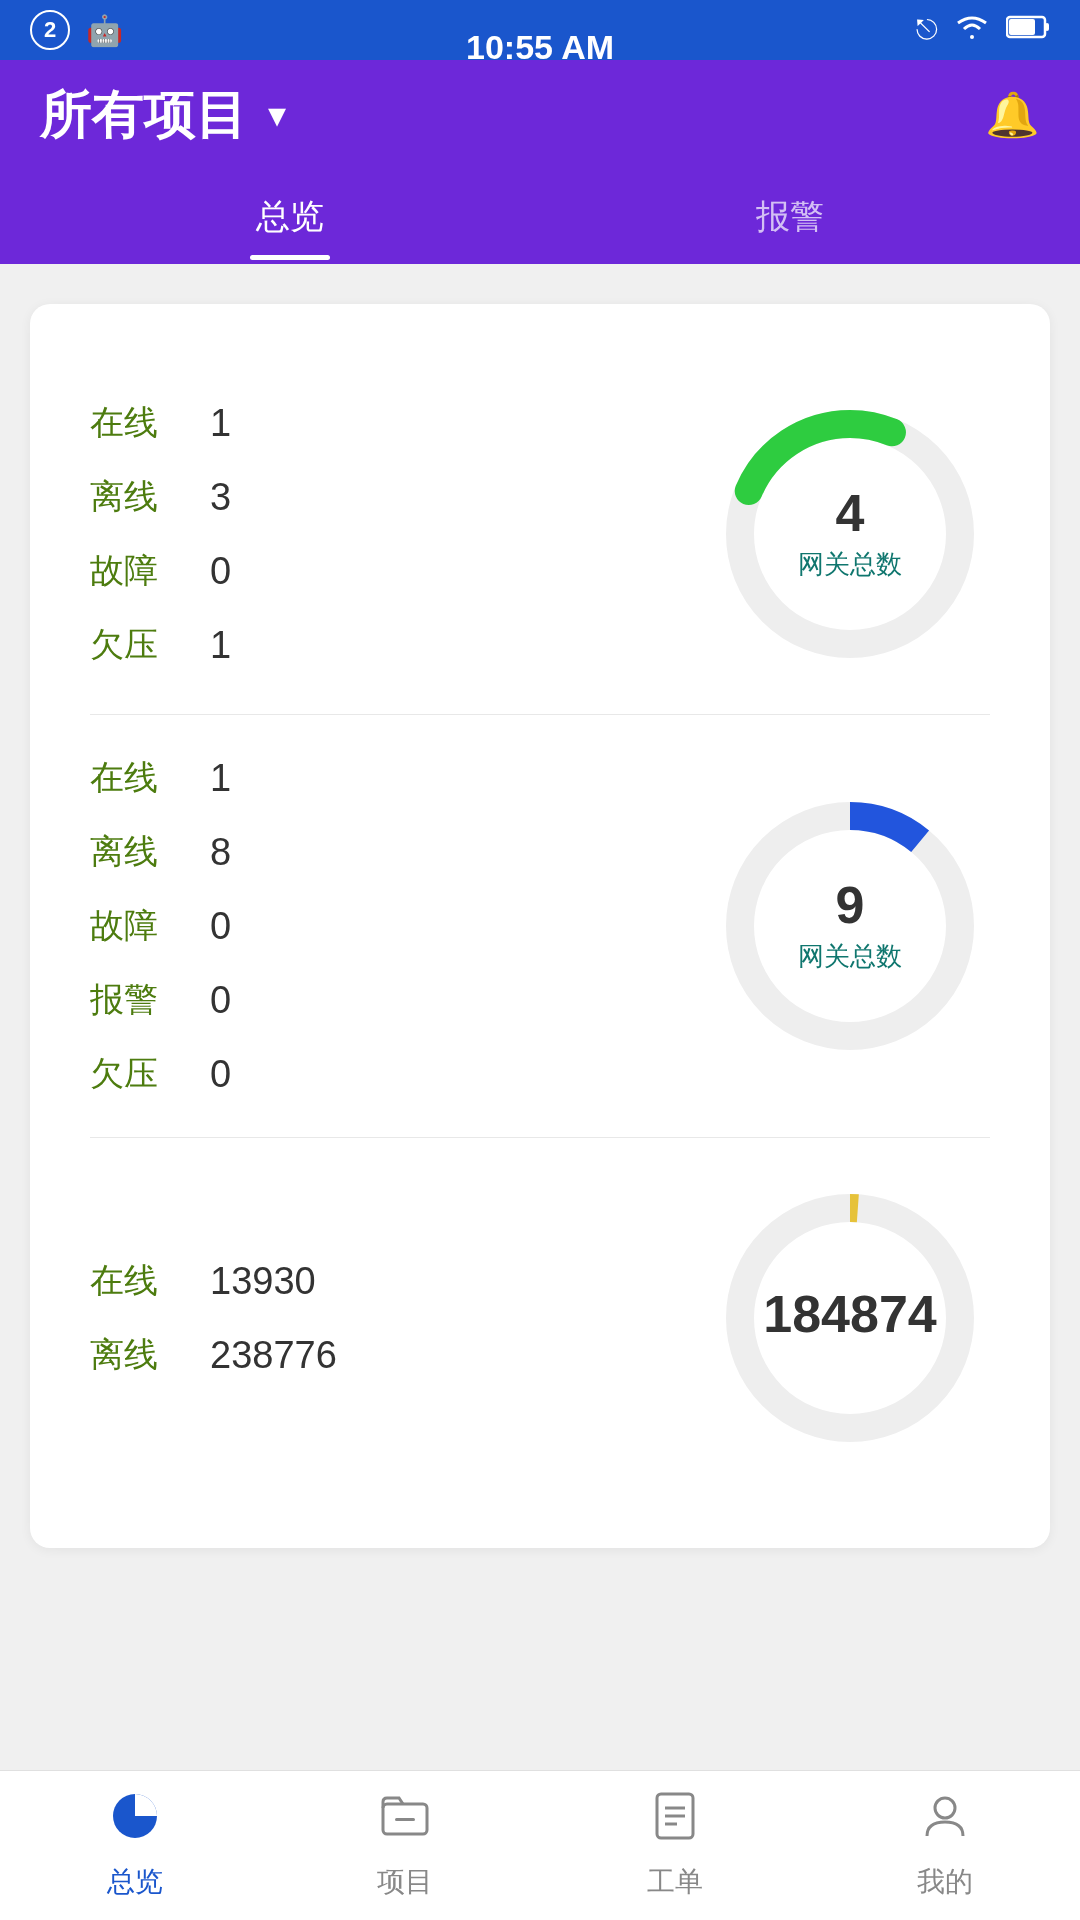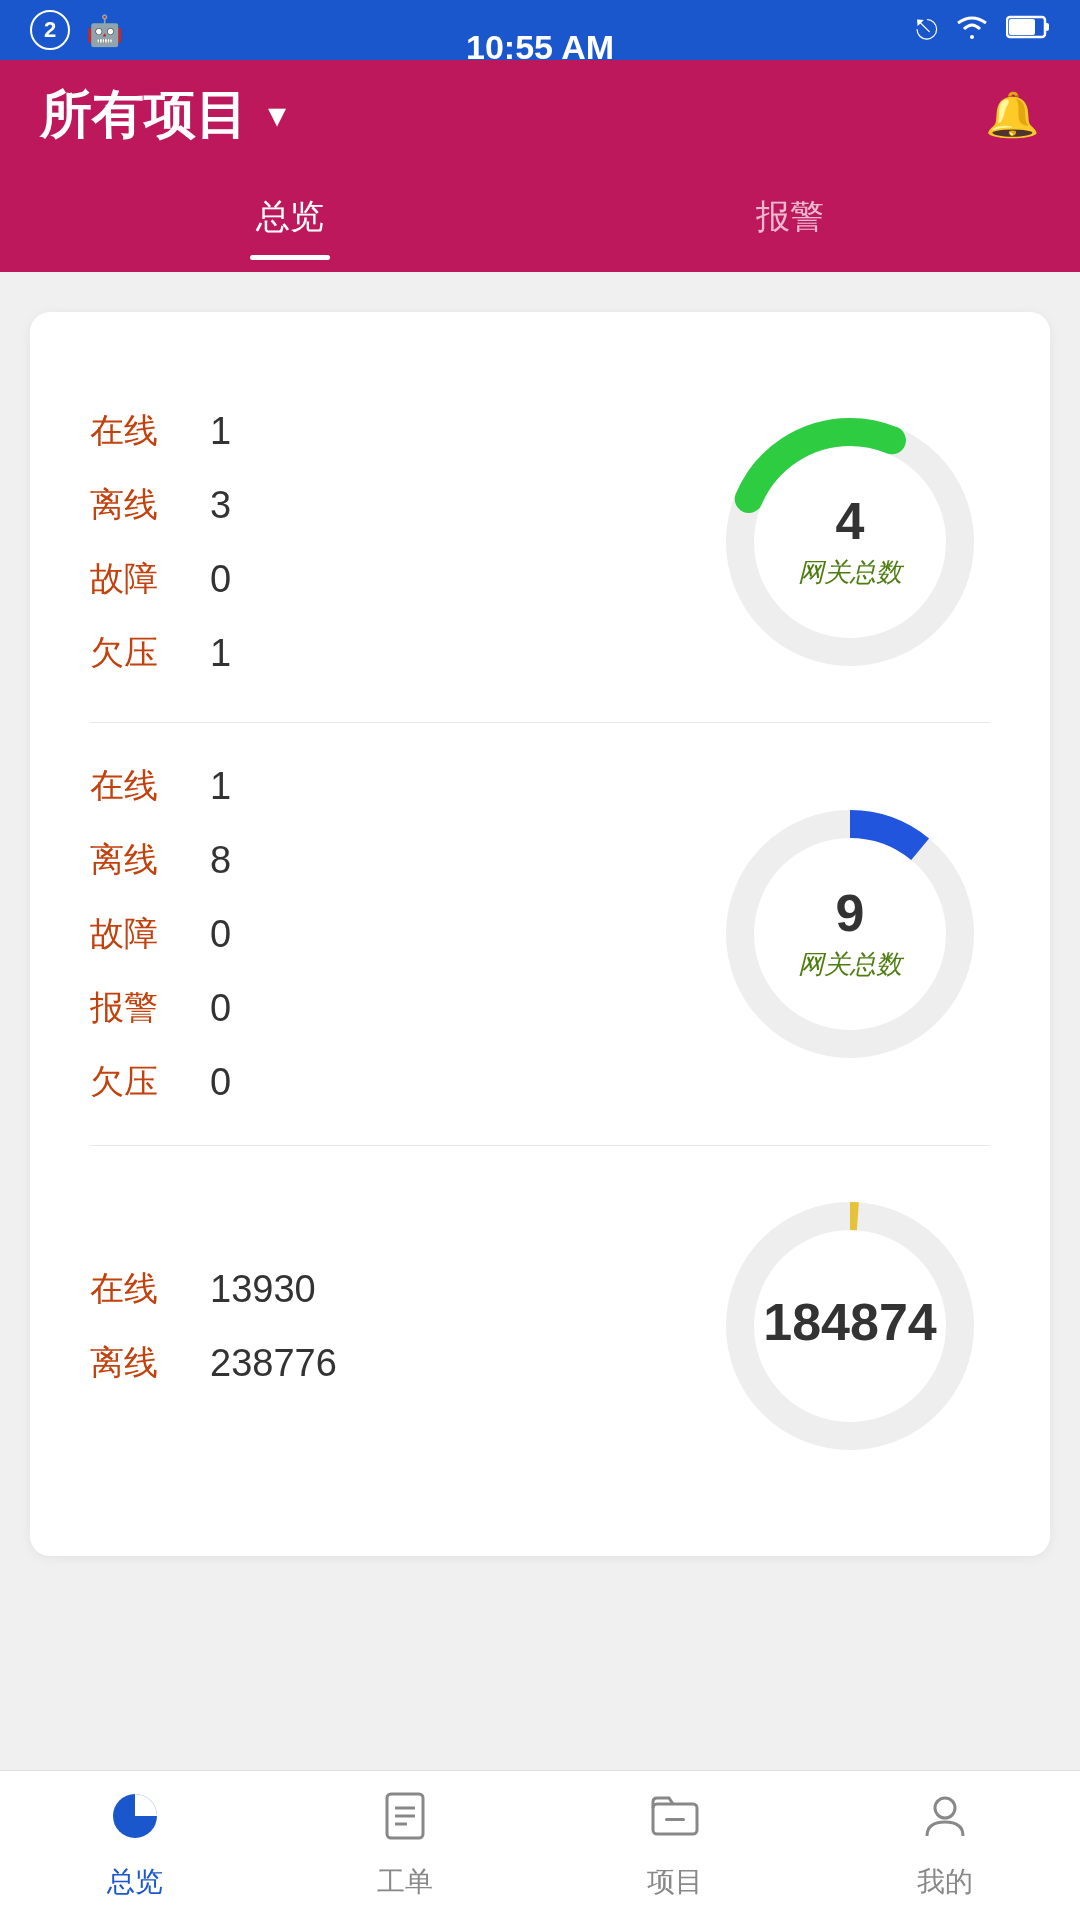--- a/index.html
+++ b/index.html
@@ -50,22 +50,22 @@
     .status-right {
       display: flex;
       align-items: center;
       gap: 16px;
     }
     .status-icon { font-size: 28px; }
 
     
     .header {
       width: 100%;
-      background: #be185d;
-      padding: 20px 40px 12px 40px;
+      background: #6d28d9;
+      padding: 20px 40px 4px 40px;
     }
     .header-title-row {
       display: flex;
       align-items: center;
       justify-content: space-between;
       padding-bottom: 24px;
     }
     .header-title-group {
       display: flex;
       align-items: center;
@@ -146,21 +146,21 @@
       flex-direction: column;
       gap: 28px;
     }
     .stat-row {
       display: flex;
       align-items: center;
       gap: 40px;
     }
     .stat-label {
       font-size: 34px;
-      color: #c2410c;
+      color: #4d7c0f;
       width: 80px;
     }
     .stat-value {
       font-size: 38px;
       color: #333;
       font-weight: 500;
     }
 
     
     .donut-container {
@@ -177,23 +177,22 @@
       text-align: center;
     }
     .donut-number {
       font-size: 52px;
       font-weight: bold;
       color: #333;
       line-height: 1;
     }
     .donut-label {
       font-size: 26px;
-      color: #4d7c0f;
+      color: #0f766e;
       margin-top: 8px;
-      font-style: italic;
     }
 
     
     .bottom-nav {
       position: fixed;
       bottom: 0;
       width: 1080px;
       height: 150px;
       background: white;
       border-top: 1px solid #e0e0e0;
@@ -381,37 +380,37 @@
       <svg width="52" height="52" viewBox="0 0 52 52">
         <circle cx="26" cy="26" r="22" fill="#1a56cc"></circle>
         <path d="M26 26 L26 4 A22 22 0 0 1 48 26 Z" fill="#ffffff"></path>
       </svg>
     </span>
     <span class="nav-label active">总览</span>
   </div>
   <div class="nav-item">
     <span class="nav-icon">
       <svg width="52" height="52" viewBox="0 0 52 52" fill="none">
+        <rect x="4" y="14" width="44" height="30" rx="4" stroke="#888" stroke-width="3"></rect>
+        <path d="M4 18 L4 12 Q4 8 8 8 L20 8 L24 14" stroke="#888" stroke-width="3" fill="none"></path>
+        <rect x="16" y="28" width="20" height="3" rx="1.5" fill="#888"></rect>
+      </svg>
+    </span>
+    <span class="nav-label">项目</span>
+  </div>
+  <div class="nav-item">
+    <span class="nav-icon">
+      <svg width="52" height="52" viewBox="0 0 52 52" fill="none">
         <rect x="8" y="4" width="36" height="44" rx="4" stroke="#888" stroke-width="3"></rect>
         <line x1="16" y1="18" x2="36" y2="18" stroke="#888" stroke-width="3"></line>
         <line x1="16" y1="26" x2="36" y2="26" stroke="#888" stroke-width="3"></line>
         <line x1="16" y1="34" x2="28" y2="34" stroke="#888" stroke-width="3"></line>
       </svg>
     </span>
     <span class="nav-label">工单</span>
-  </div>
-  <div class="nav-item">
-    <span class="nav-icon">
-      <svg width="52" height="52" viewBox="0 0 52 52" fill="none">
-        <rect x="4" y="14" width="44" height="30" rx="4" stroke="#888" stroke-width="3"></rect>
-        <path d="M4 18 L4 12 Q4 8 8 8 L20 8 L24 14" stroke="#888" stroke-width="3" fill="none"></path>
-        <rect x="16" y="28" width="20" height="3" rx="1.5" fill="#888"></rect>
-      </svg>
-    </span>
-    <span class="nav-label">项目</span>
   </div>
   <div class="nav-item">
     <span class="nav-icon">
       <svg width="52" height="52" viewBox="0 0 52 52" fill="none">
         <circle cx="26" cy="18" r="10" stroke="#888" stroke-width="3"></circle>
         <path d="M8 46 Q8 32 26 32 Q44 32 44 46" stroke="#888" stroke-width="3" fill="none"></path>
       </svg>
     </span>
     <span class="nav-label">我的</span>
   </div>

